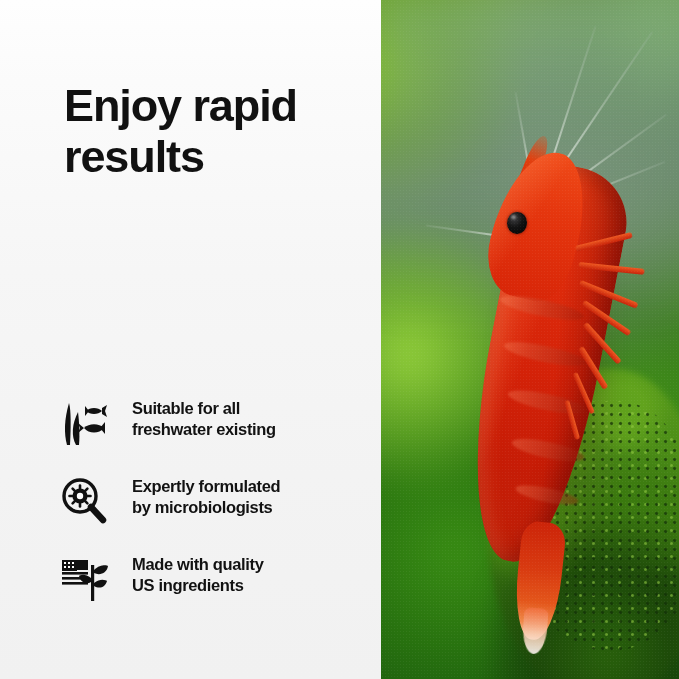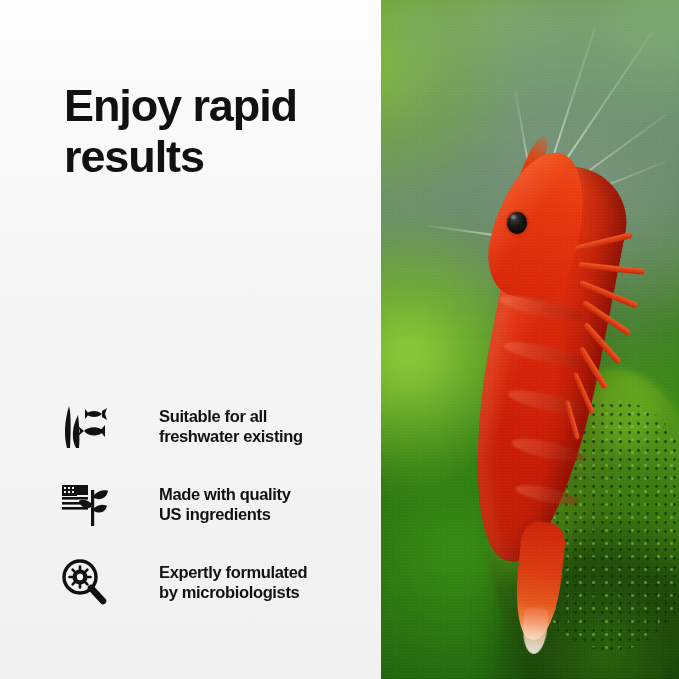--- a/index.html
+++ b/index.html
@@ -55,24 +55,22 @@
   }
 
   .features {
     position: absolute;
     left: 60px;
     top: 398px;
     width: 300px;
   }
   .feature-row {
     display: flex;
-    align-items: center;
     height: 56px;
     margin-bottom: 22px;
-    gap: 27px;
   }
   .feature-row:last-child { margin-bottom: 0; }
 
   .feature-icon {
     width: 52px;
     min-width: 52px;
     height: 50px;
     display: flex;
     align-items: center;
     justify-content: flex-start;
@@ -321,57 +319,20 @@
         </div>
         <div class="feature-text">
           <span>Suitable for all</span>
           <span>freshwater existing</span>
         </div>
       </div>
 
       <div class="feature-row">
         <div class="feature-icon">
           <svg width="50" height="48" viewBox="0 0 50 48" aria-hidden="true">
-
-            <g fill="#111">
-              <rect x="2" y="17" width="26" height="2.6"></rect>
-              <rect x="2" y="22" width="26" height="2.6"></rect>
-              <rect x="2" y="27" width="26" height="2.6"></rect>
-            </g>
-
-            <rect x="2" y="5" width="15" height="11" fill="#111"></rect>
-            <g fill="#fff">
-              <rect x="4" y="7" width="2" height="2"></rect>
-              <rect x="8" y="7" width="2" height="2"></rect>
-              <rect x="12" y="7" width="2" height="2"></rect>
-              <rect x="4" y="11" width="2" height="2"></rect>
-              <rect x="8" y="11" width="2" height="2"></rect>
-              <rect x="12" y="11" width="2" height="2"></rect>
-            </g>
-
-            <rect x="17" y="5" width="11" height="10" fill="#111"></rect>
-
-            <rect x="31" y="10" width="3.2" height="36" fill="#111"></rect>
-
-            <path d="M34 15 C40 9 47 10 48 11 C47 18 40 21 34 18 Z" fill="#111"></path>
-
-            <path d="M31 23 C25 18 20 20 19 21 C21 28 27 30 31 27 Z" fill="#111"></path>
-
-            <path d="M34 28 C40 23 46 25 47 26 C45 33 39 34 34 31 Z" fill="#111"></path>
-          </svg>
-        </div>
-        <div class="feature-text">
-          <span>Made with quality</span>
-          <span>US ingredients</span>
-        </div>
-      </div>
-
-      <div class="feature-row">
-        <div class="feature-icon">
-          <svg width="50" height="48" viewBox="0 0 50 48" aria-hidden="true">
             <circle cx="20" cy="19" r="16" fill="none" stroke="#111" stroke-width="3.4"></circle>
 
             <circle cx="20" cy="19" r="7.6" fill="#111"></circle>
 
             <g stroke="#111" stroke-width="2.6" stroke-linecap="round">
               <line x1="20" y1="8.5" x2="20" y2="11.5"></line>
               <line x1="20" y1="26.5" x2="20" y2="29.5"></line>
               <line x1="9.5" y1="19" x2="12.5" y2="19"></line>
               <line x1="27.5" y1="19" x2="30.5" y2="19"></line>
               <line x1="12.6" y1="11.6" x2="14.8" y2="13.8"></line>
@@ -383,20 +344,57 @@
 
             <line x1="31" y1="30" x2="43" y2="43" stroke="#111" stroke-width="6.5" stroke-linecap="round"></line>
           </svg>
         </div>
         <div class="feature-text">
           <span>Expertly formulated</span>
           <span>by microbiologists</span>
         </div>
       </div>
 
+      <div class="feature-row">
+        <div class="feature-icon">
+          <svg width="50" height="48" viewBox="0 0 50 48" aria-hidden="true">
+
+            <g fill="#111">
+              <rect x="2" y="17" width="26" height="2.6"></rect>
+              <rect x="2" y="22" width="26" height="2.6"></rect>
+              <rect x="2" y="27" width="26" height="2.6"></rect>
+            </g>
+
+            <rect x="2" y="5" width="15" height="11" fill="#111"></rect>
+            <g fill="#fff">
+              <rect x="4" y="7" width="2" height="2"></rect>
+              <rect x="8" y="7" width="2" height="2"></rect>
+              <rect x="12" y="7" width="2" height="2"></rect>
+              <rect x="4" y="11" width="2" height="2"></rect>
+              <rect x="8" y="11" width="2" height="2"></rect>
+              <rect x="12" y="11" width="2" height="2"></rect>
+            </g>
+
+            <rect x="17" y="5" width="11" height="10" fill="#111"></rect>
+
+            <rect x="31" y="10" width="3.2" height="36" fill="#111"></rect>
+
+            <path d="M34 15 C40 9 47 10 48 11 C47 18 40 21 34 18 Z" fill="#111"></path>
+
+            <path d="M31 23 C25 18 20 20 19 21 C21 28 27 30 31 27 Z" fill="#111"></path>
+
+            <path d="M34 28 C40 23 46 25 47 26 C45 33 39 34 34 31 Z" fill="#111"></path>
+          </svg>
+        </div>
+        <div class="feature-text">
+          <span>Made with quality</span>
+          <span>US ingredients</span>
+        </div>
+      </div>
+
     </div>
   </div>
 
   <div class="photo">
     <div class="photo-inner">
       <div class="bg-green"></div>
       <div class="bg-soft-top"></div>
 
       <div class="moss"></div>
       <div class="moss-dark"></div>

